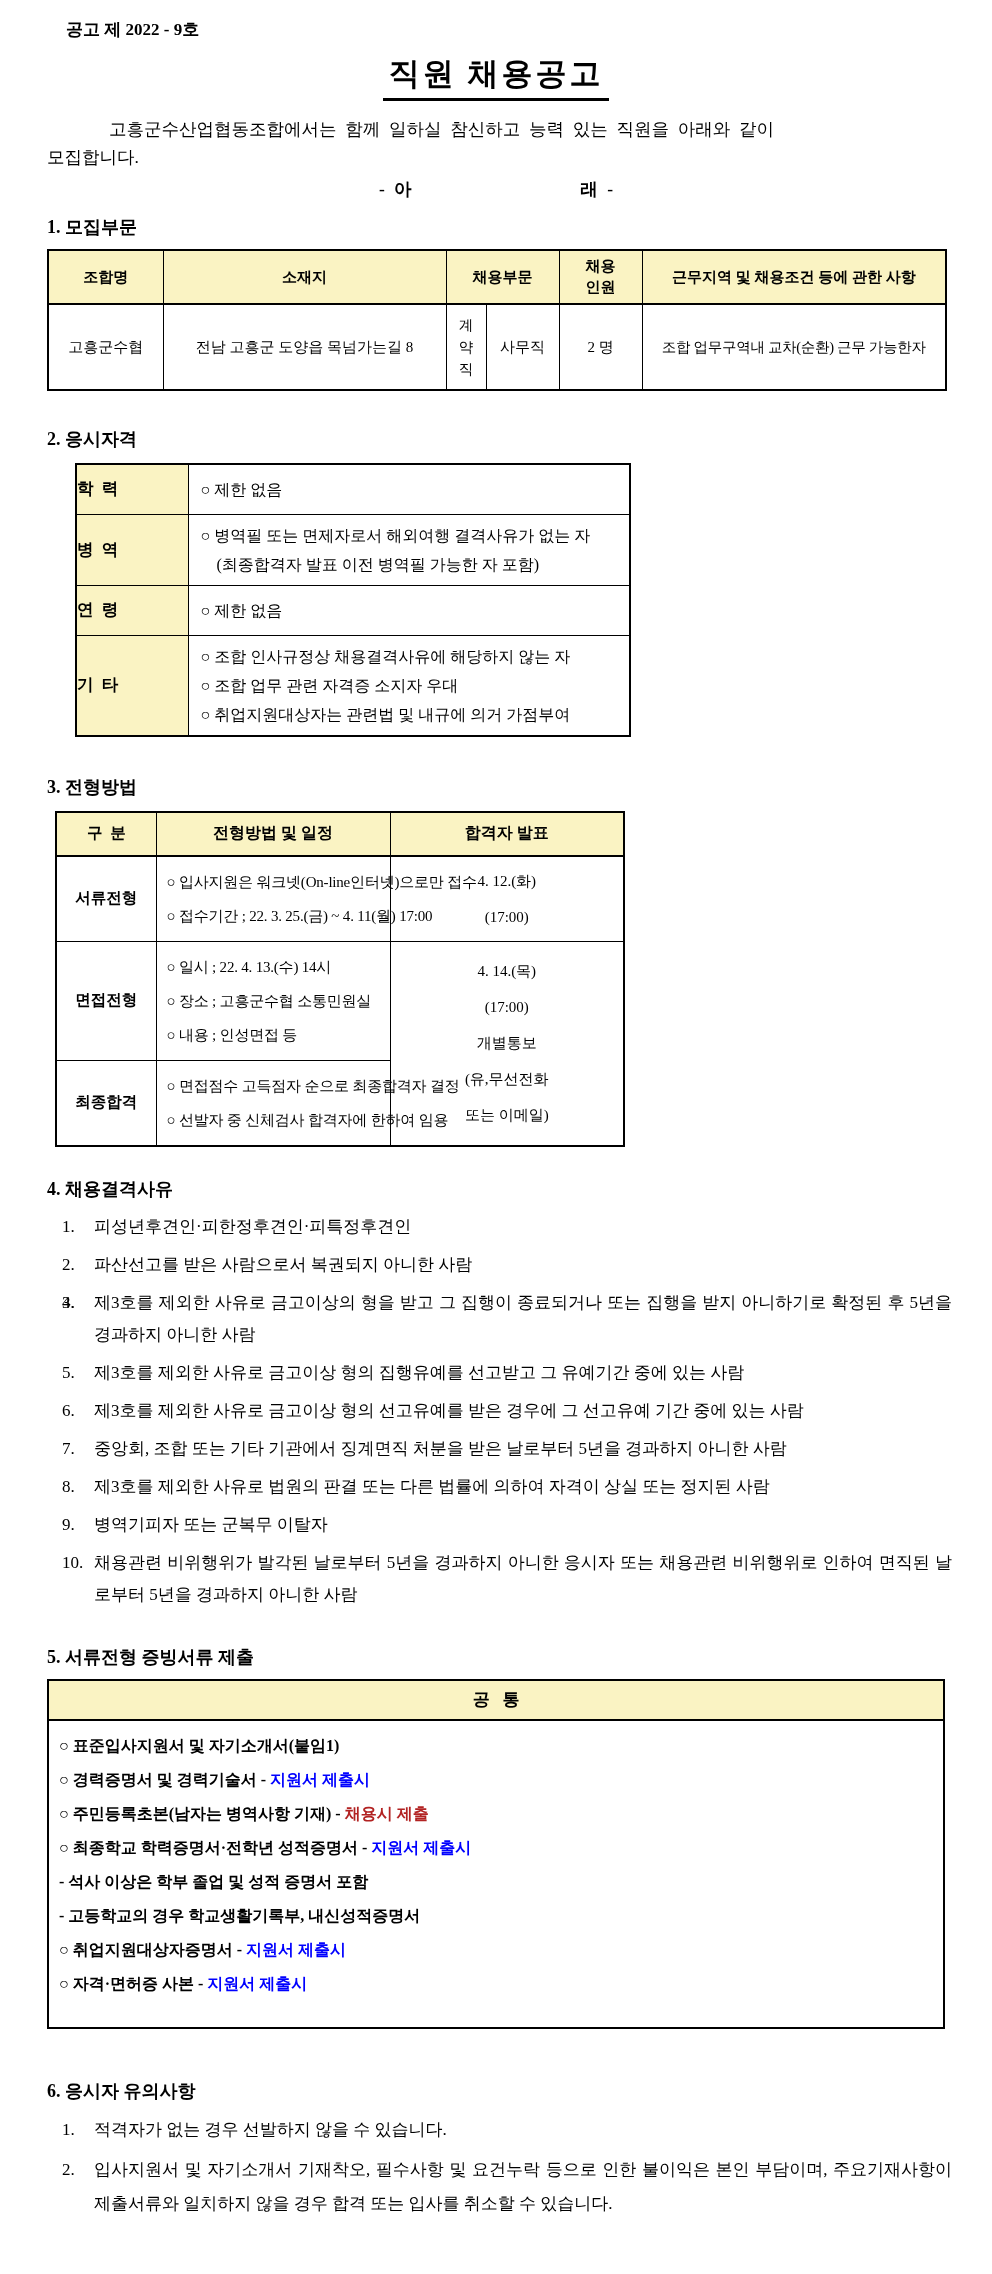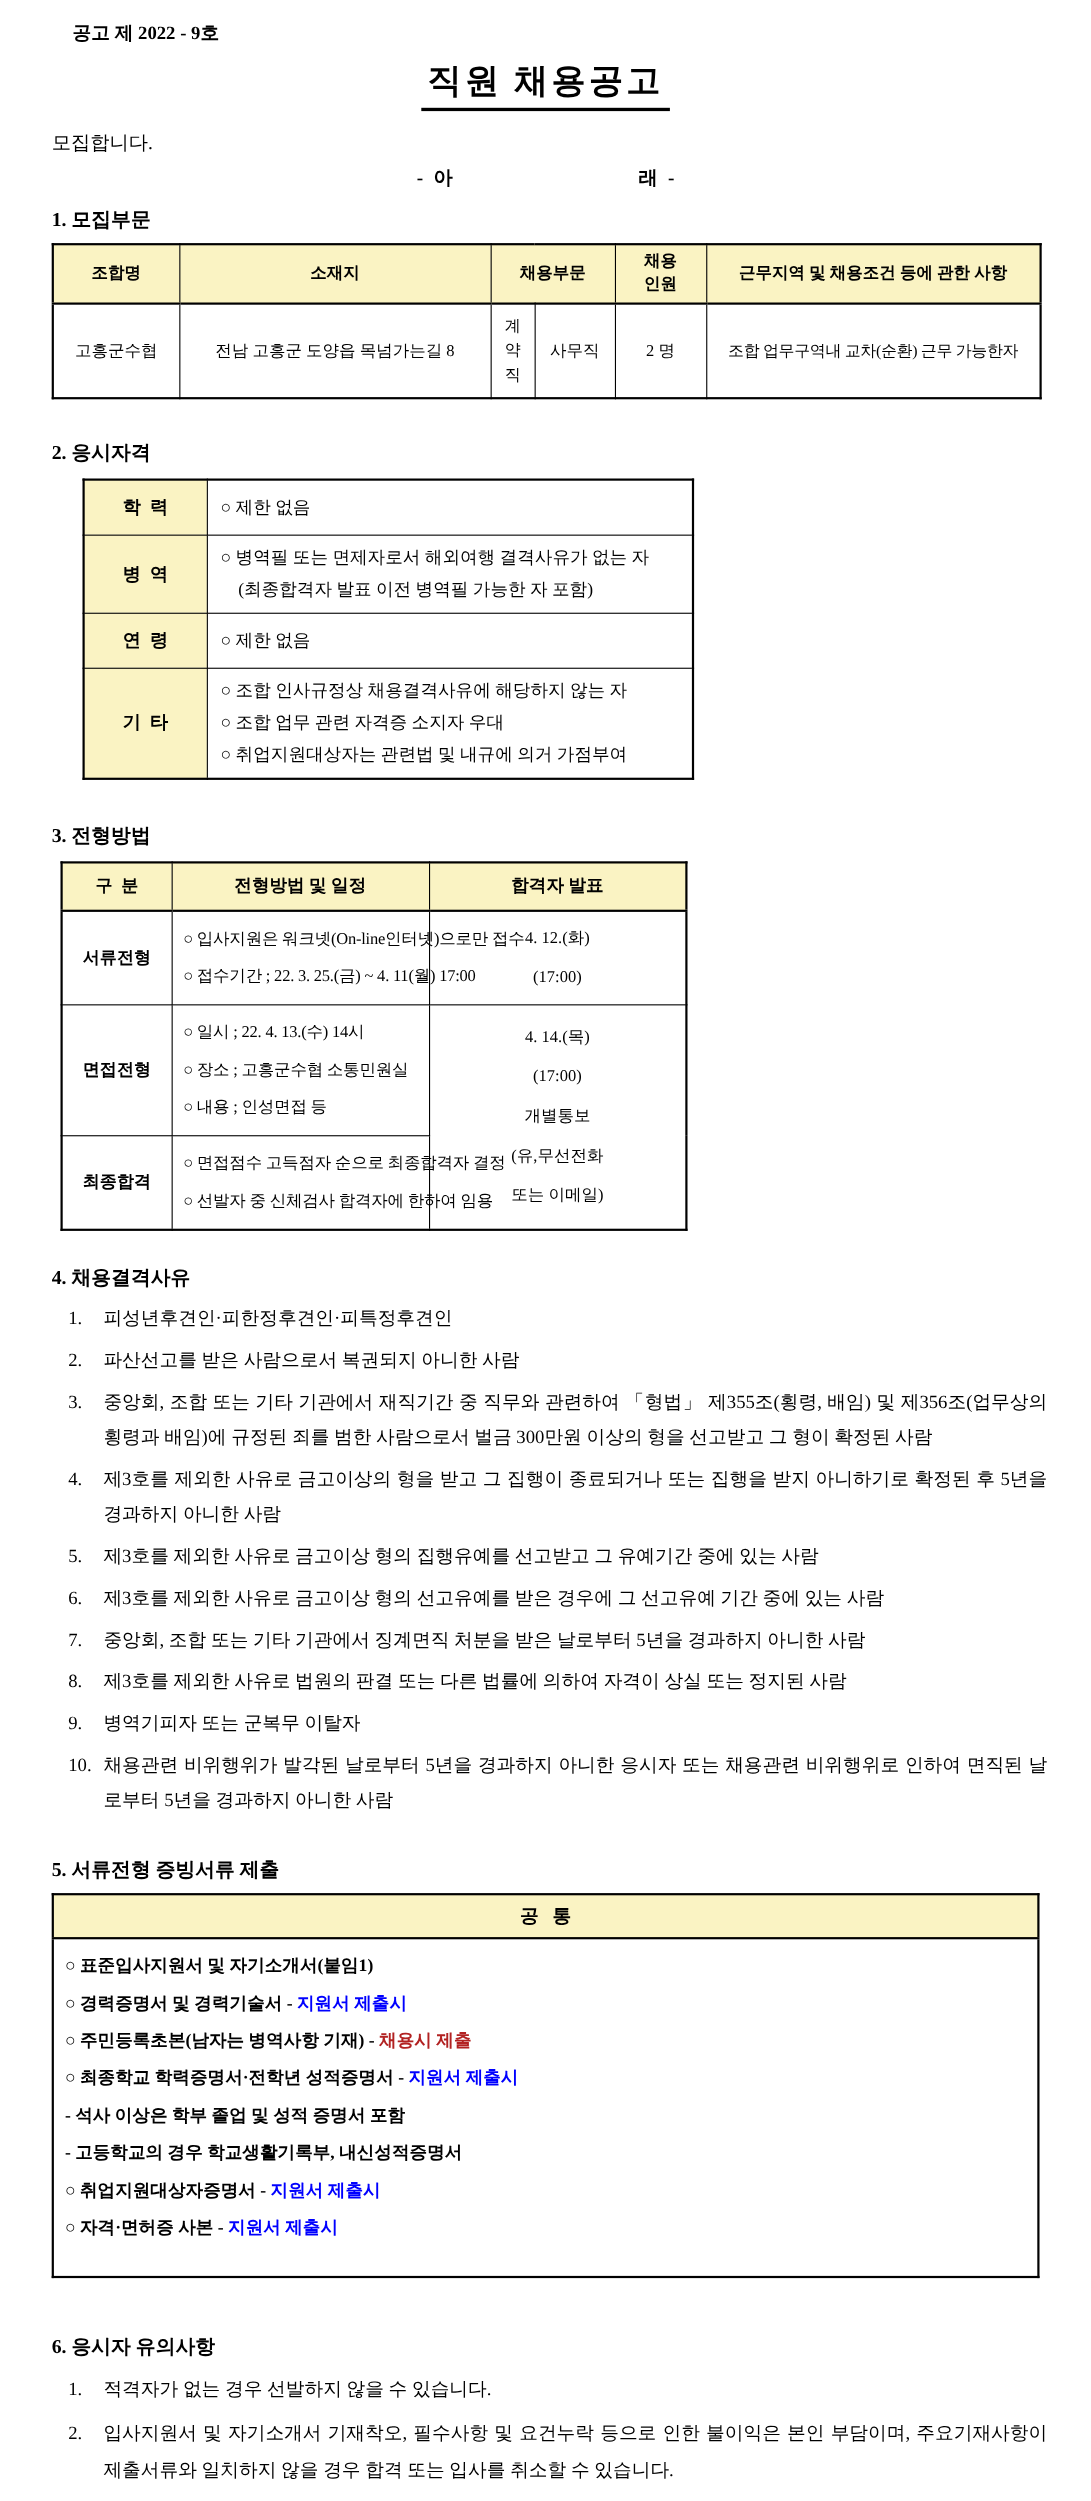--- a/index.html
+++ b/index.html
@@ -36,21 +36,21 @@
   
   .t1 { margin:10px 0 0 47px; width:898px; font-size:15px; }
   .t1 td { padding:2px 3px; }
   .t1 .hd { border-bottom:2px solid #000; height:54px; white-space:pre-line; line-height:21px; }
   .t1 .body-row td { height:86px; text-align:center; }
   .t1 .vtext { white-space:pre-line; line-height:22px; font-size:14.5px; }
   .t1 .cond { font-size:14.5px; letter-spacing:-0.3px; white-space:nowrap; }
 
   
   .t2 { margin:12px 0 0 75px; width:556px; font-size:16px; }
-  .t2 .lbl { width:112px; background:#faf3c3; font-weight:bold; text-align:center;
+  .t2 .lbl { width:112px; background:#faf3c3; font-weight:bold; text-align:left;
     white-space:pre; font-size:16.5px; }
   .t2 .val { padding:6px 4px 6px 12px; }
   .t2 .val span { display:block; line-height:29px; white-space:pre-wrap; }
 
   
   .t3 { margin:12px 0 0 55px; width:570px; font-size:15px; }
   .t3 .hd { height:44px; border-bottom:2px solid #000; white-space:pre; font-size:16px; }
   .t3 .lbl { width:100px; text-align:center; font-weight:bold; font-size:15.5px; }
   .t3 .steps { width:355px; padding:8px 2px 8px 10px; }
   .t3 .steps span { display:block; line-height:34px; white-space:nowrap; letter-spacing:-0.2px; }
@@ -77,20 +77,21 @@
 
 <div class="page">
 
   <div class="notice-no">공고 제 2022 - 9호</div>
 
   <div class="title-wrap">
     <span class="title">직원 채용공고</span>
   </div>
 
   <p class="intro">
+    <span class="l1">고흥군수산업협동조합에서는  함께  일하실  참신하고  능력  있는  직원을  아래와  같이</span>
     <span class="l2">모집합니다.</span>
   </p>
 
   <div class="below-divider">- 아                  래 -</div>
 
   <div class="sec-heading">1. 모집부문</div>
   <table class="t1 outer">
     <colgroup>
         <col style="width:115px">
         <col style="width:283px">
@@ -191,21 +192,21 @@
         <span>○ 선발자 중 신체검사 합격자에 한하여 임용</span>
       </td>
     </tr>
   </tbody>
     </table>
 
   <div class="sec-heading" style="margin-top:30px">4. 채용결격사유</div>
   <div class="clause-list">
     <div class="clause"><span class="num">1.</span><span>피성년후견인·피한정후견인·피특정후견인</span></div>
     <div class="clause"><span class="num">2.</span><span>파산선고를 받은 사람으로서 복권되지 아니한 사람</span></div>
-    <div class="clause"><span class="num">3.</span><span>중앙회, 조합 또는 기타 기관에서 재직기간 중 직무와 관련하여 「형법」 제355조(횡령, 배임) 및 제356조(업무상의 횡령과 배임)에 규정된 죄를 범한 사람으로서 벌금 300만원 이상의 형을 선고받고 그 형이 확정된 사람</span></div>
+    <div class="clause"><span class="num">3.</span></div>
     <div class="clause"><span class="num">4.</span><span>제3호를 제외한 사유로 금고이상의 형을 받고 그 집행이 종료되거나 또는 집행을 받지 아니하기로 확정된 후 5년을 경과하지 아니한 사람</span></div>
     <div class="clause"><span class="num">5.</span><span>제3호를 제외한 사유로 금고이상 형의 집행유예를 선고받고 그 유예기간 중에 있는 사람</span></div>
     <div class="clause"><span class="num">6.</span><span>제3호를 제외한 사유로 금고이상 형의 선고유예를 받은 경우에 그 선고유예 기간 중에 있는 사람</span></div>
     <div class="clause"><span class="num">7.</span><span>중앙회, 조합 또는 기타 기관에서 징계면직 처분을 받은 날로부터 5년을 경과하지 아니한 사람</span></div>
     <div class="clause"><span class="num">8.</span><span>제3호를 제외한 사유로 법원의 판결 또는 다른 법률에 의하여 자격이 상실 또는 정지된 사람</span></div>
     <div class="clause"><span class="num">9.</span><span>병역기피자 또는 군복무 이탈자</span></div>
     <div class="clause"><span class="num">10.</span><span>채용관련 비위행위가 발각된 날로부터 5년을 경과하지 아니한 응시자 또는 채용관련 비위행위로 인하여 면직된 날로부터 5년을 경과하지 아니한 사람</span></div>
   </div>
 
   <div class="sec-heading" style="margin-top:34px">5. 서류전형 증빙서류 제출</div>

